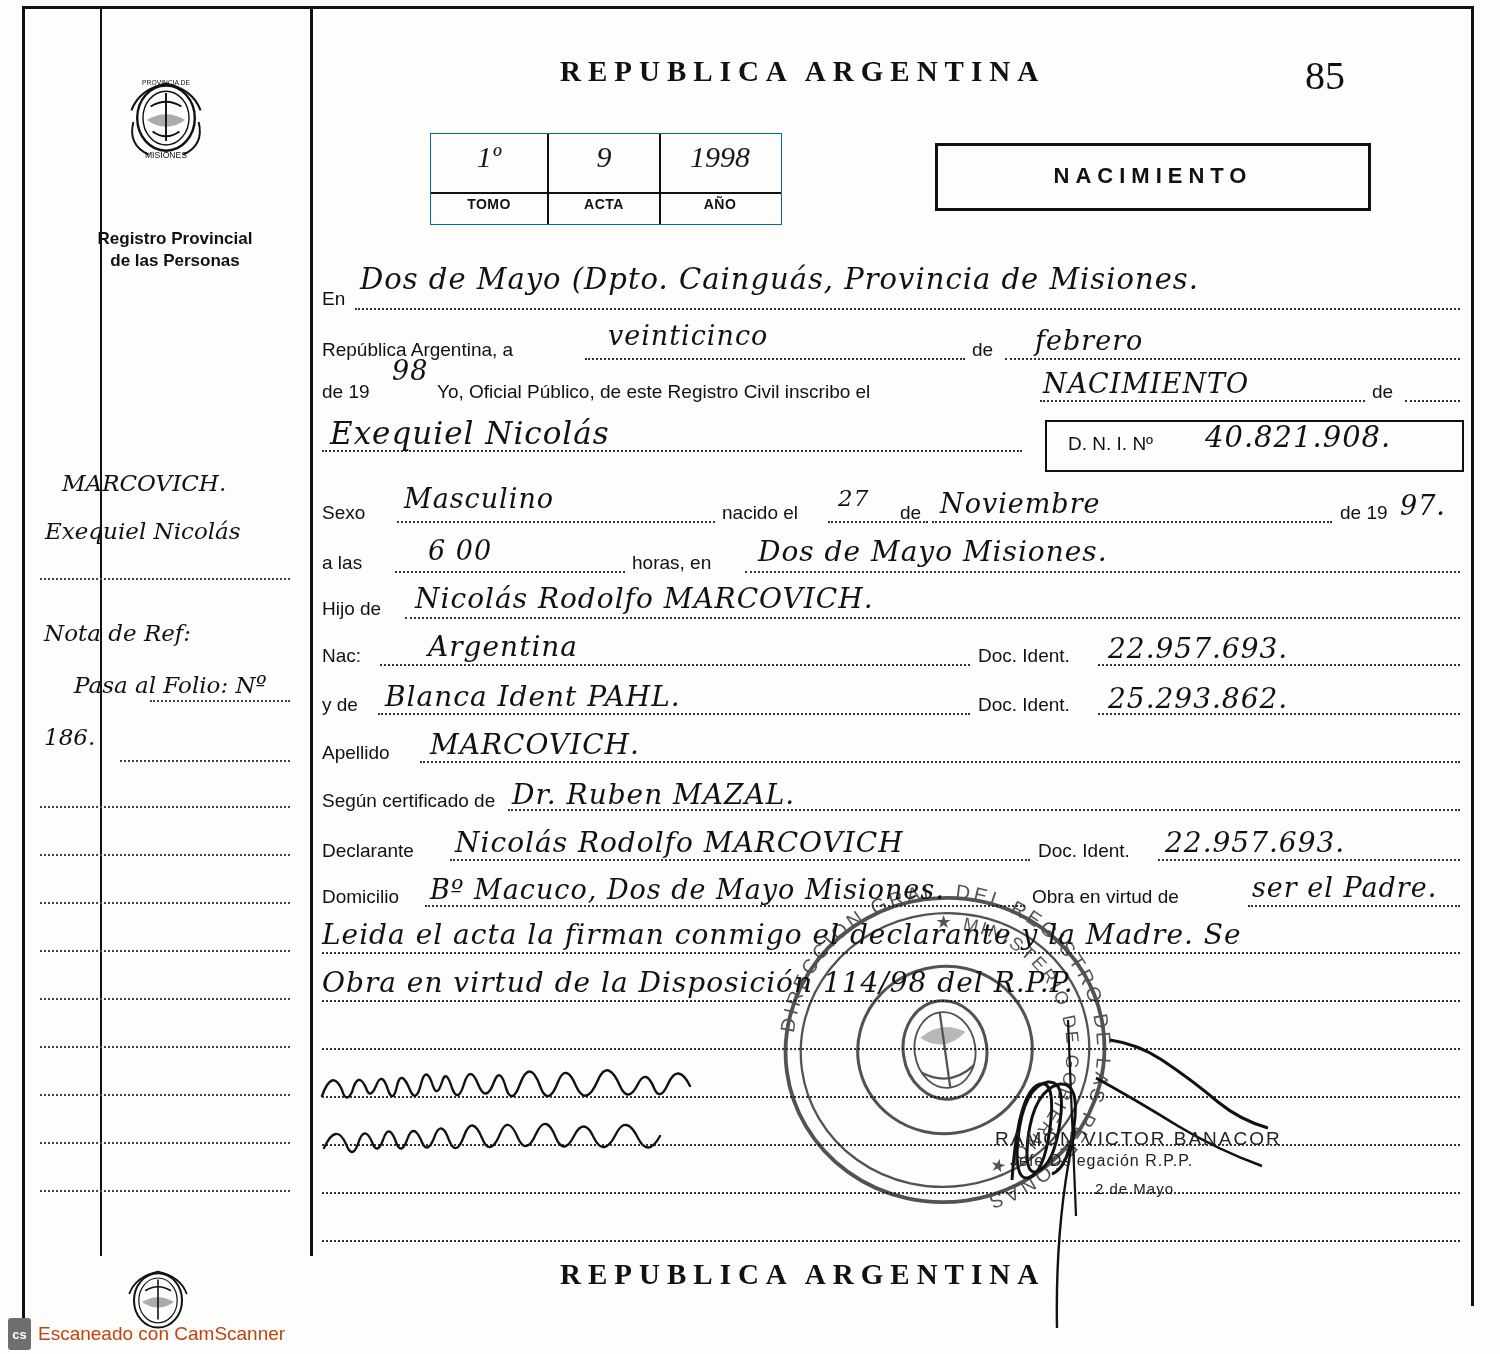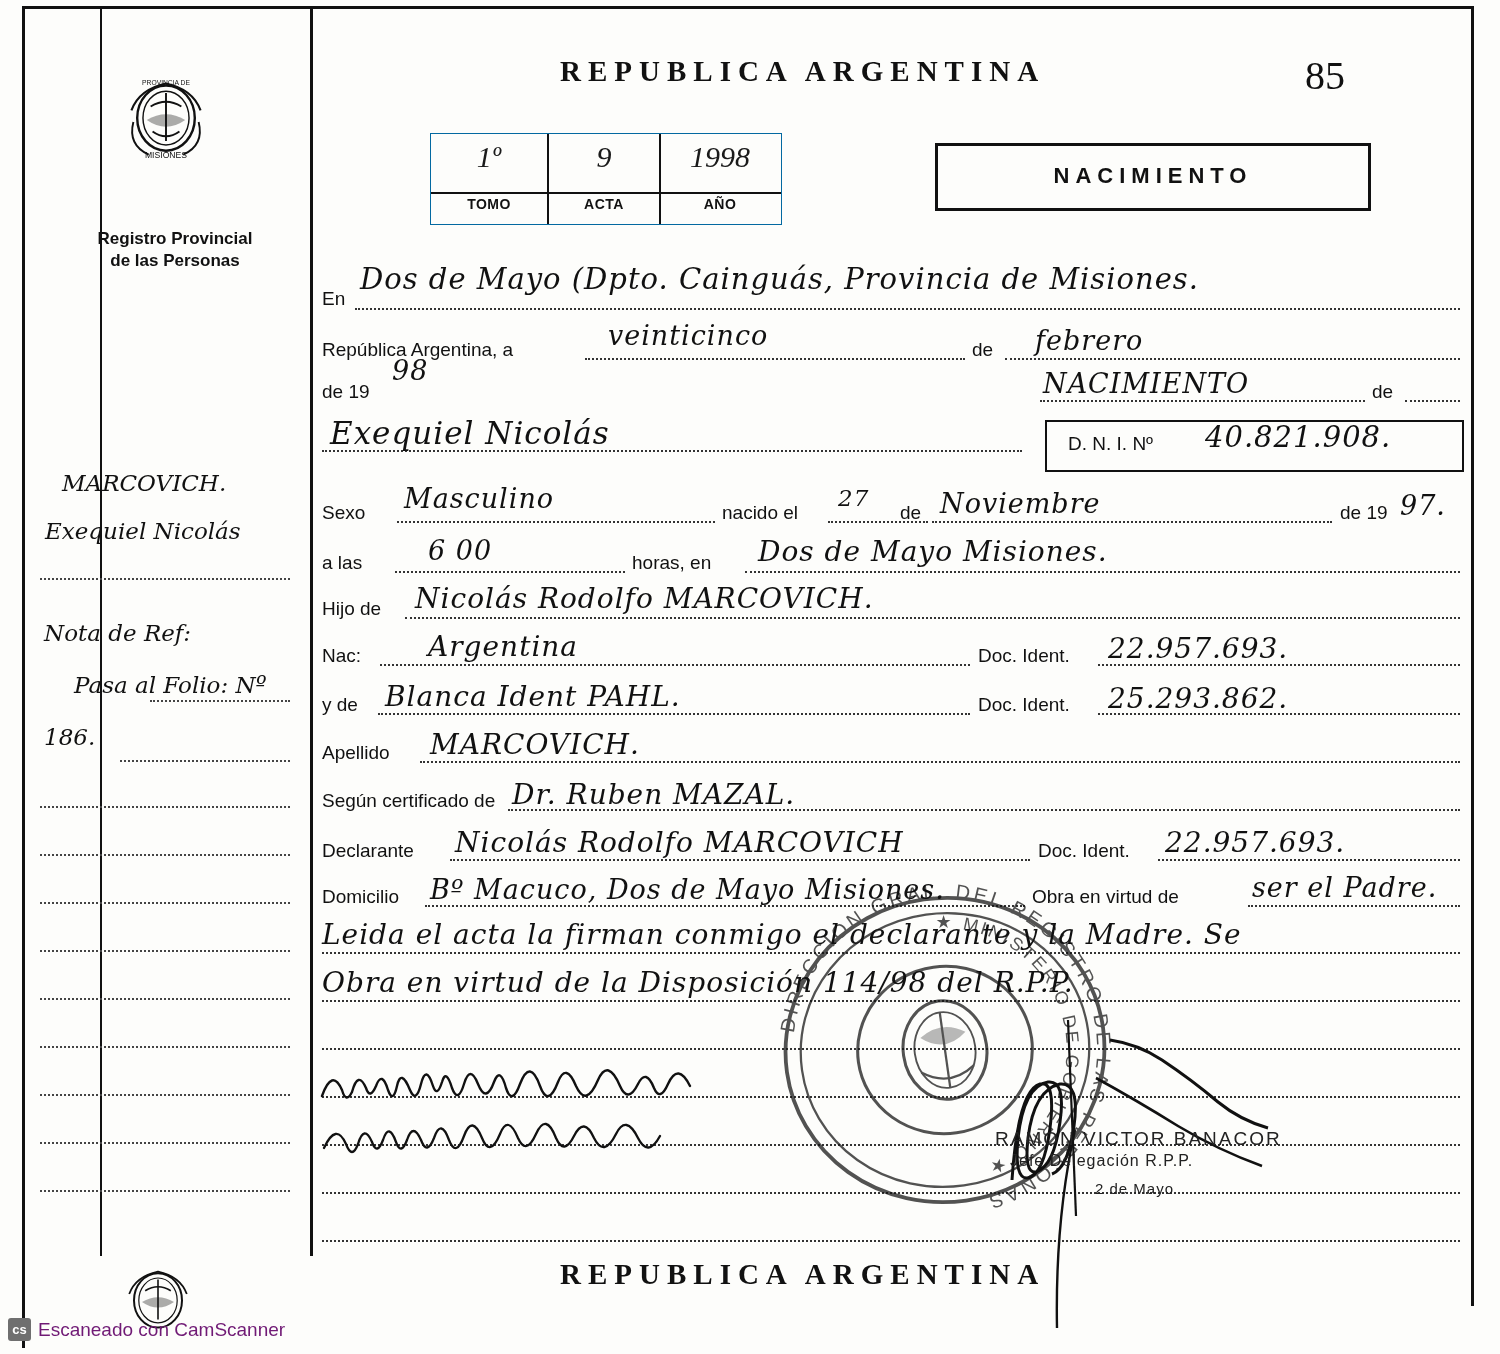--- a/index.html
+++ b/index.html
@@ -68,24 +68,24 @@
 
   .sig{position:absolute;}
   .sig svg{overflow:visible;}
 
   .stampname{position:absolute;left:995px;top:1128px;font-size:19px;letter-spacing:2px;color:#222;}
   .stampsub{position:absolute;left:1010px;top:1152px;font-size:16px;letter-spacing:1px;color:#222;}
   .stampsub2{position:absolute;left:1095px;top:1180px;font-size:15px;letter-spacing:1px;color:#222;}
 
   
   .cs{position:absolute;left:8px;top:1318px;display:flex;align-items:center;gap:7px;}
-  .cs .ico{width:23px;height:23px;background:#6f6f6f;color:#fff;border-radius:3px;
+  .cs .ico{width:23px;height:32px;background:#6f6f6f;color:#fff;border-radius:3px;
     font-size:13px;font-weight:bold;display:flex;align-items:center;justify-content:center;
     font-family:"Liberation Sans",sans-serif;}
-  .cs .txt{font-size:19px;color:#701a75;font-family:"Liberation Sans",sans-serif;}
+  .cs .txt{font-size:19px;color:#c2410c;font-family:"Liberation Sans",sans-serif;}
 </style>
 </head>
 <body>
 
 <div id="page">
 
   <div class="vline border-left"></div>
   <div class="hline border-top"></div>
   <div class="vline border-right"></div>
   <div class="vline sep-main"></div>
@@ -169,20 +169,21 @@
 
   <div class="lbl-p" style="left:322px;top:339px;">República Argentina, a</div>
   <div class="dots" style="left:585px;top:358px;width:380px;"></div>
   <div class="lbl-p" style="left:972px;top:339px;">de</div>
   <div class="dots" style="left:1005px;top:358px;width:455px;"></div>
   <div class="hw" style="left:608px;top:320px;font-size:27px;">veinticinco</div>
   <div class="hw" style="left:1035px;top:325px;font-size:27px;">febrero</div>
 
   <div class="lbl-p" style="left:322px;top:381px;">de 19</div>
   <div class="hw" style="left:392px;top:355px;font-size:27px;">98</div>
+  <div class="lbl-p" style="left:437px;top:381px;">Yo, Oficial Público, de este Registro Civil inscribo el</div>
   <div class="dots" style="left:1040px;top:400px;width:325px;"></div>
   <div class="lbl-p" style="left:1372px;top:381px;">de</div>
   <div class="dots" style="left:1405px;top:400px;width:55px;"></div>
   <div class="hw" style="left:1043px;top:368px;font-size:27px;">NACIMIENTO</div>
 
   <div class="dots" style="left:322px;top:450px;width:700px;"></div>
   <div class="hw" style="left:330px;top:415px;font-size:31px;">Exequiel Nicolás</div>
   <div style="position:absolute;left:1045px;top:420px;width:415px;height:48px;border:2px solid #111;"></div>
   <div class="lbl-p" style="left:1068px;top:433px;font-weight:normal;">D. N. I. Nº</div>
   <div class="hw" style="left:1205px;top:420px;font-size:29px;">40.821.908.</div>

